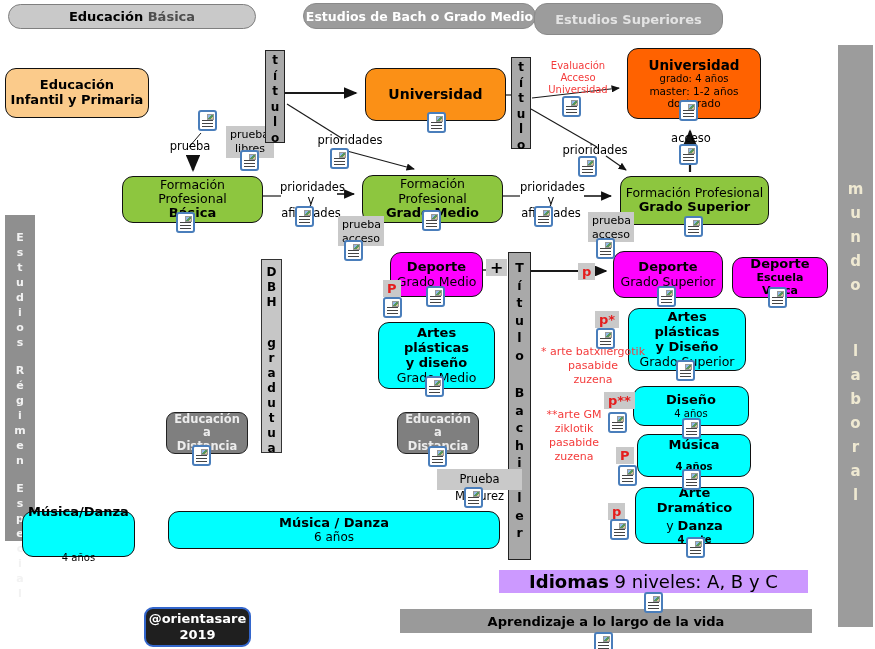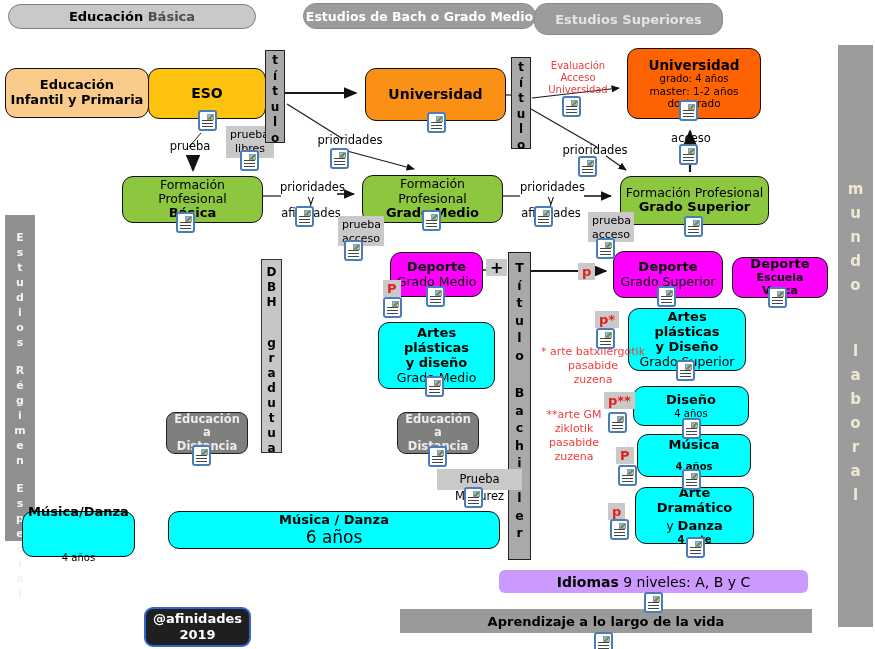--- a/index.html
+++ b/index.html
@@ -99,23 +99,20 @@
     <span>Estudios de Bach o Grado Medio</span>
   </div>
   <div class="pill pill-dark2" style="left:534px;top:3px;width:189px;height:32px;">
     <span>Estudios Superiores</span>
   </div>
 
   <div class="box c-peach" style="left:5px;top:68px;width:144px;height:50px;">
     <span class="b-bold">Educación</span>
     <span class="b-bold">Infantil y Primaria</span>
   </div>
-  <div class="box c-gold" style="left:148px;top:68px;width:118px;height:51px;">
-    <span class="b-bold" style="font-size:14px;">ESO</span>
-  </div>
   <div class="box c-orange" style="left:365px;top:68px;width:141px;height:53px;">
     <span class="b-bold" style="font-size:14px;">Universidad</span>
   </div>
   <div class="box c-orangered" style="left:627px;top:48px;width:134px;height:71px;">
     <span class="b-bold" style="font-size:13.5px;">Universidad</span>
     <span class="uni-line">
         <span style="font-size:10px;">grado:</span>
         <span class="b-small" style="white-space:pre;"> 4 años</span>
       </span>
     <span class="b-small" style="font-size:10.5px;">master: 1-2 años</span>
@@ -263,34 +260,34 @@
   </div>
 
   <div class="glabel" style="left:437px;top:469px;width:85px;height:21px;font-size:11.5px;line-height:17px;">Prueba Madurez</div>
 
   <div class="box c-cyan" style="left:22px;top:511px;width:113px;height:46px;gap:32px;">
     <span class="b-bold">Música/Danza</span>
     <span class="b-small">4 años</span>
   </div>
   <div class="box c-cyan" style="left:168px;top:511px;width:332px;height:38px;">
     <span class="b-bold">Música / Danza</span>
-    <span class="b-norm" style="font-size:17px;">6 años</span>
-  </div>
-
-  <div class="hbar" style="left:499px;top:570px;width:309px;height:23px;background:#CC99FF;font-size:14px;border-radius:6px;">
+    <span class="b-norm" style="font-size:12px;">6 años</span>
+  </div>
+
+  <div class="hbar" style="left:499px;top:570px;width:309px;height:23px;background:#CC99FF;font-size:18px;">
     <span style="font-weight:bold;">Idiomas</span>
       <span style="white-space:pre;"> 9 niveles: A, B y C</span>
   </div>
 
   <div class="hbar" style="left:400px;top:609px;width:412px;height:24px;background:#9A9A9A;font-size:13px;font-weight:bold;">
     <span>Aprendizaje a lo largo de la vida</span>
   </div>
 
   <div class="orienta" style="left:144px;top:607px;width:103px;height:36px;">
-    <span>@afinidades</span>
+    <span>@orientasare</span>
     <span>2019</span>
   </div>
 
   <span class="doc" style="left:198px;top:110px;"></span>
   <span class="doc" style="left:427px;top:112px;"></span>
   <span class="doc" style="left:562px;top:96px;"></span>
   <span class="doc" style="left:679px;top:100px;"></span>
   <span class="doc" style="left:679px;top:144px;"></span>
   <span class="doc" style="left:240px;top:150px;"></span>
   <span class="doc" style="left:330px;top:148px;"></span>

